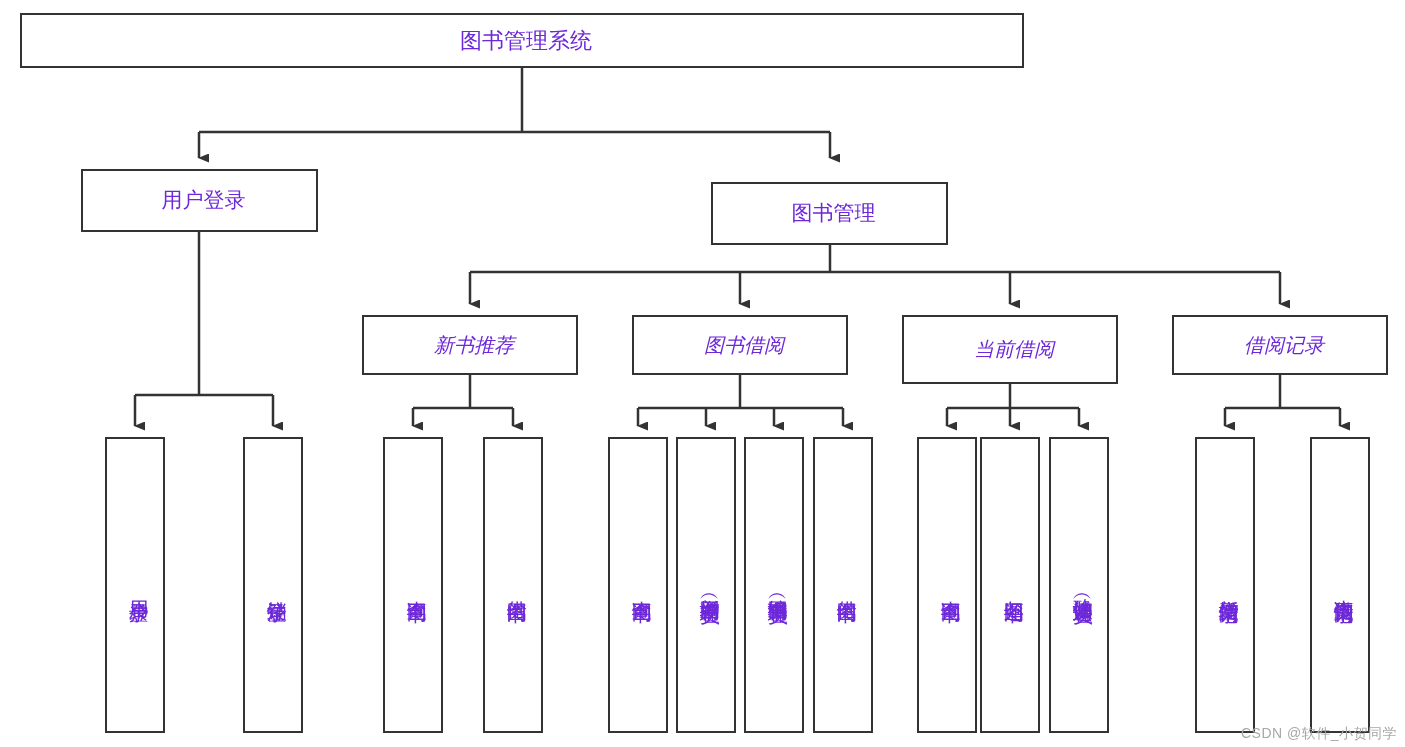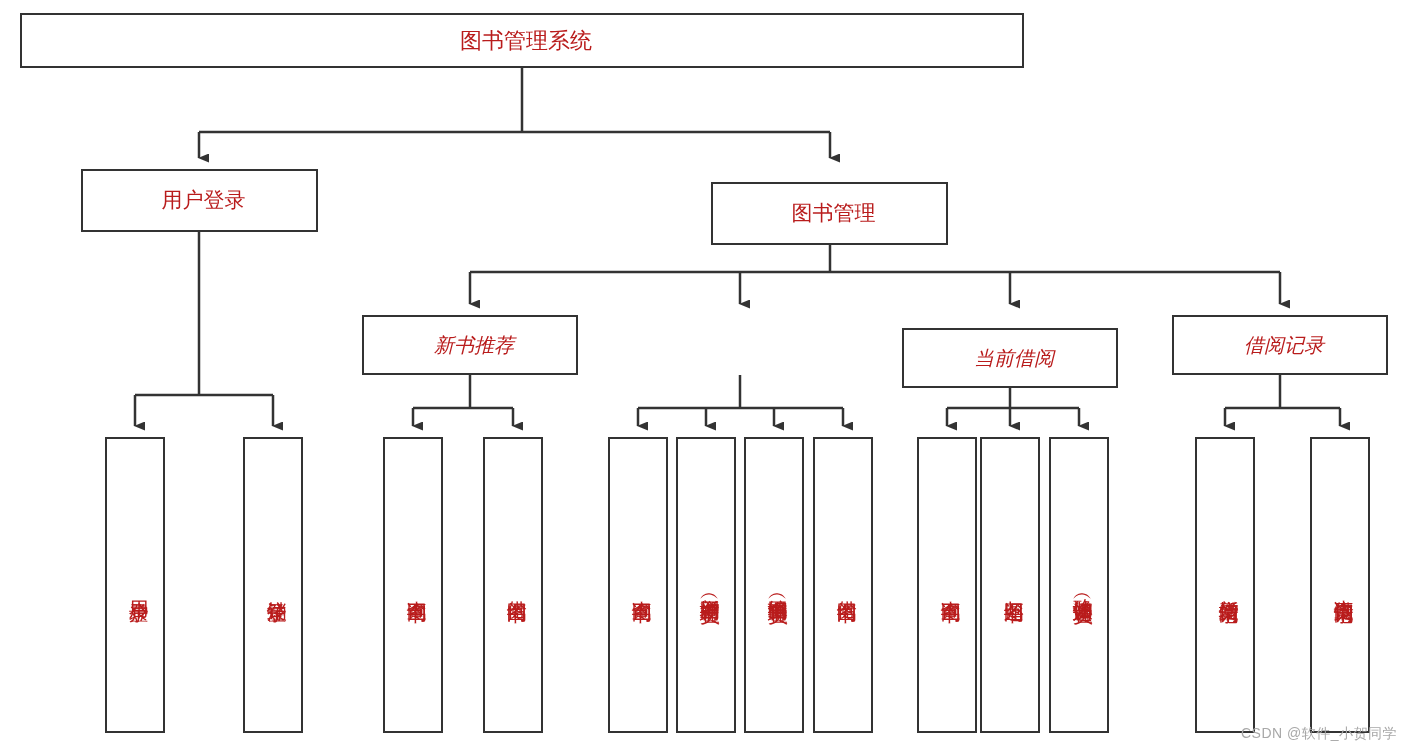--- a/index.html
+++ b/index.html
@@ -26,21 +26,21 @@
     pointer-events: none;
   }
   .node {
     position: absolute;
     box-sizing: border-box;
     background: #ffffff;
     border: 2.5px solid #333333;
     display: flex;
     align-items: center;
     justify-content: center;
-    color: #b91c1c;
+    color: #6d28d9;
     padding-left: 8px;
   }
   .node .label {
     display: block;
     text-align: center;
     line-height: 1.15;
     white-space: nowrap;
   }
   .node-root .label {
     font-size: 22px;
@@ -136,21 +136,24 @@
   <div class="node node-l1" style="left:81px; top:169px; width:237px; height:63px;">
     <span class="label">用户登录</span>
   </div>
   <div class="node node-l1" style="left:711px; top:182px; width:237px; height:63px;">
     <span class="label">图书管理</span>
   </div>
 
   <div class="node node-l2" style="left:362px; top:315px; width:216px; height:60px;">
     <span class="label">新书推荐</span>
   </div>
-  <div class="node node-l2" style="left:902px; top:315px; width:216px; height:60px;margin-top:13px;">
+  <div class="node node-l2" style="left:632px; top:315px; width:216px; height:60px;">
+    <span class="label">图书借阅</span>
+  </div>
+  <div class="node node-l2" style="left:902px; top:315px; width:216px; height:69px;">
     <span class="label">当前借阅</span>
   </div>
   <div class="node node-l2" style="left:1172px; top:315px; width:216px; height:60px;">
     <span class="label">借阅记录</span>
   </div>
 
   <div class="node node-leaf" style="left:105px; top:437px; width:60px; height:296px;">
     <span class="label">用户登录</span>
   </div>
   <div class="node node-leaf" style="left:243px; top:437px; width:60px; height:296px;">

